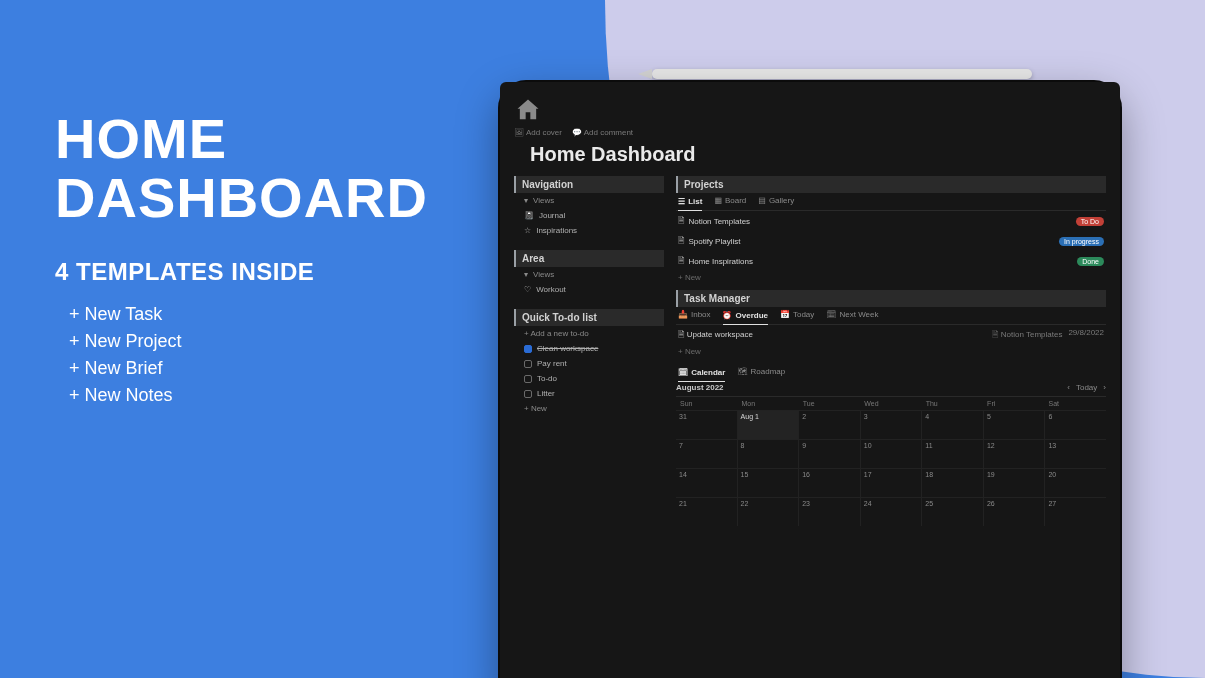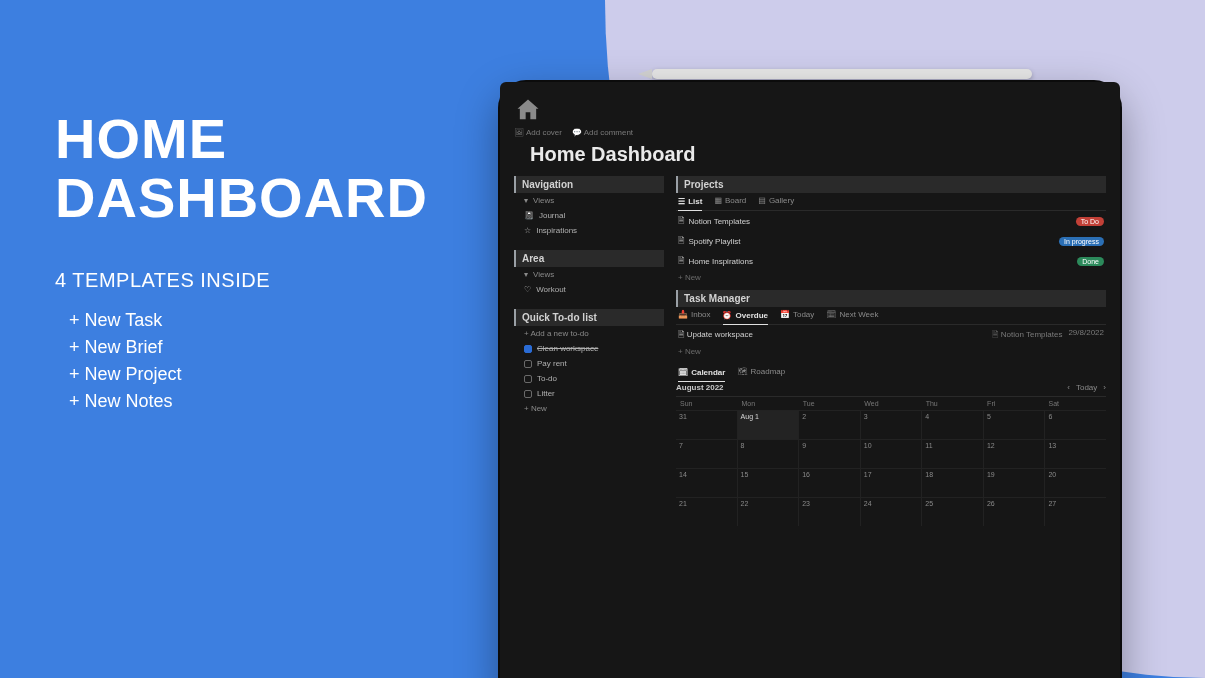--- a/index.html
+++ b/index.html
@@ -24,23 +24,23 @@
     left: 55px;
     color: #fff;
   }
   .title-line {
     font-size: 56px;
     font-weight: 800;
     letter-spacing: 1px;
     line-height: 1.05;
   }
   .subtitle {
-    margin-top: 41px;
-    font-size: 20px;
-    font-weight: 400;
+    margin-top: 30px;
+    font-size: 24px;
+    font-weight: 700;
     letter-spacing: 0.5px;
     margin-bottom: 18px;
   }
   .tmpl-item {
     font-size: 18px;
     font-weight: 400;
     margin: 6px 0 6px 14px;
   }
   
   .pencil {
@@ -124,22 +124,22 @@
 </head>
 <body>
 
 <div class="curve"></div>
 
 <div class="left-text">
   <div class="title-line">HOME</div>
   <div class="title-line">DASHBOARD</div>
   <div class="subtitle">4 TEMPLATES INSIDE</div>
   <div class="tmpl-item">+ New Task</div>
+  <div class="tmpl-item">+ New Project</div>
   <div class="tmpl-item">+ New Brief</div>
-  <div class="tmpl-item">+ New Project</div>
   <div class="tmpl-item">+ New Notes</div>
 </div>
 
 <div class="pencil"></div>
 
 <div class="tablet">
   <div class="screen">
 
     <svg class="home-icon" viewBox="0 0 24 24" fill="currentColor">
       <path d="M12 3l9 8h-2v9h-5v-6h-4v6H5v-9H3l9-8z"></path>

